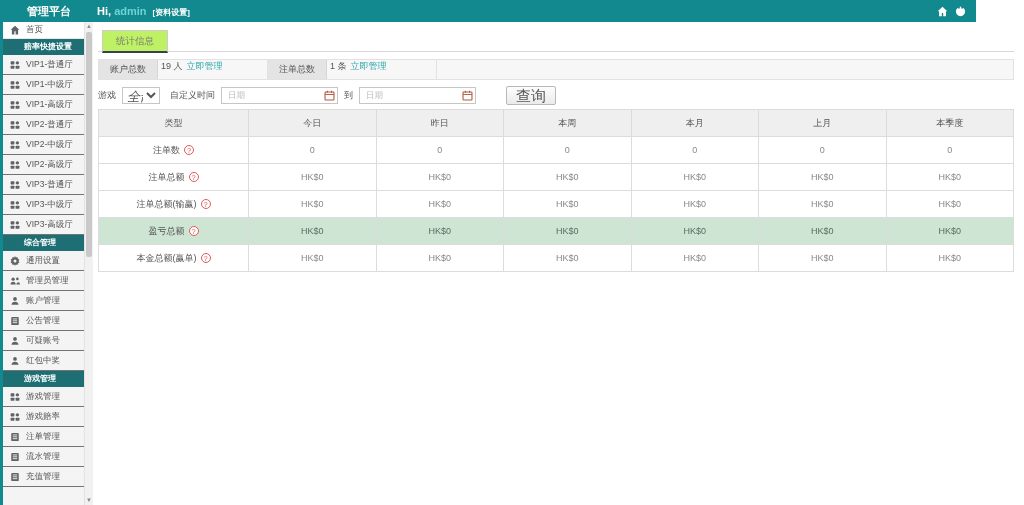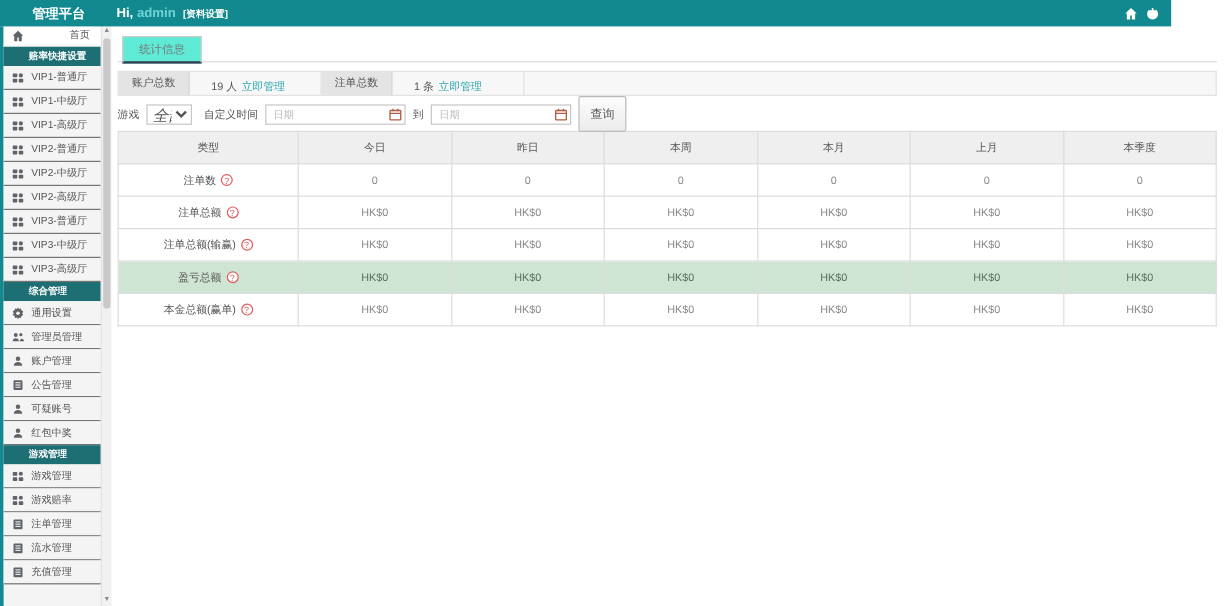--- a/index.html
+++ b/index.html
@@ -24,57 +24,57 @@
   .side-scroll { position:absolute; right:0; top:0; bottom:0; width:9px;
     background:#f1f1f1; border-left:1px solid #e3e3e3; }
   .side-scroll .arrow { height:9px; font-size:6px; color:#8a8a8a; text-align:center;
     line-height:9px; cursor:pointer; }
   .side-scroll .thumb { position:absolute; left:1px; right:1px; top:10px; height:225px;
     background:#c9c9c9; border-radius:2px; cursor:pointer; }
   .side-scroll .arrow.down { position:absolute; bottom:0; left:0; right:0; }
   .menu { position:absolute; left:0; top:0; width:81px; }
   .mi { display:flex; align-items:center; height:18px; padding-left:7px;
     background:#fff; border-bottom:1px solid #e8e8e8; cursor:pointer; }
-  .mi.first { height:17px;gap:32px; }
+  .mi.first { height:17px; }
   .sec-title { height:16px; background:#1d6f73; color:#fff; font-size:8px;
     font-weight:bold; line-height:16px; padding-left:21px; letter-spacing:0; }
   .mi .mico { width:10px; height:10px; margin-right:6px; flex:0 0 auto; }
   .mi .mico svg { width:10px; height:10px; fill:#5f6368; display:block; }
   .mi .mlabel { font-size:8.5px; color:#555; white-space:nowrap; }
   .menu .plain { background:#f4f4f4; border-bottom:1px solid #737373; height:20px; }
 
   
   .main { position:absolute; left:93px; top:22px; right:0; bottom:0; background:#fff;
     padding:0 10px 0 5px; }
   .tabbar { height:30px; border-bottom:1px solid #d8d8d8; position:relative; }
   .tab { display:inline-block; margin:7px 0 0 4px; padding:4px 13px 3px 13px;
-    background:#5eead4; border:1px solid #ccc; border-bottom:2px solid #3a3f51;
+    background:#bef264; border:1px solid #ccc; border-bottom:2px solid #3a3f51;
     font-size:9.5px; color:#777; cursor:pointer; position:relative; top:1px; }
 
   .statsbar { display:flex; align-items:stretch; height:21px; margin-top:7px;
     background:#f7f7f7; border:1px solid #e2e2e2; font-size:9px; color:#555; }
   .stat-label { background:#e4e4e4; border-right:1px solid #d6d6d6; padding:0 11px;
     display:flex; align-items:center; }
-  .stat-val { display:flex; align-items:flex-end; gap:4px; padding:0 18px;
+  .stat-val { display:flex; align-items:flex-start; gap:4px; padding:0 3px;
     border-right:1px solid #e2e2e2; min-width:110px; }
   .stat-val a { color:#2ba7ad; text-decoration:none; cursor:pointer; }
 
   .filterbar { display:flex; align-items:center; gap:6px; margin-top:5px;
     font-size:9px; color:#555; height:20px; }
   .filterbar select { height:17px; font-size:13px; color:#555; border:1px solid #c6c6c6;
     background:#fff; width:38px;font-style:italic; }
   .date-wrap { position:relative; width:117px; }
   .date-wrap input { width:100%; height:17px; border:1px solid #c6c6c6; font-size:8.5px;
     padding:0 20px 0 6px; color:#555; }
   .date-wrap input::placeholder { color:#bbb; }
   .cal-ic { position:absolute; right:3px; top:3px; width:11px; height:11px; cursor:pointer; }
   .cal-ic svg { width:11px; height:11px; display:block; }
-  .btn-query { height:30px; padding:0 9px; font-size:10px; color:#555;
+  .btn-query { height:19px; padding:0 9px; font-size:15px; color:#555;
     border:1px solid #b9b9b9; border-radius:2px; cursor:pointer;
-    background:linear-gradient(#fdfdfd,#ebebeb); }
+    background:linear-gradient(#fdfdfd,#ebebeb);margin-left:24px; }
 
   table.stats { width:100%; border-collapse:collapse; margin-top:4px; table-layout:fixed; }
   table.stats th, table.stats td { border:1px solid #dcdcdc; height:27px;
     text-align:center; font-size:9px; font-weight:normal; }
   table.stats th { background:#efefef; color:#555; }
   table.stats td { color:#888; background:#fff; }
   table.stats td.rowlabel { color:#555; }
   table.stats col.c0 { width:150px; }
   tr.hl td { background:#cfe5d3 !important; color:#5a6e60; }
   .lblwrap { display:inline-flex; align-items:center; gap:4px; }

